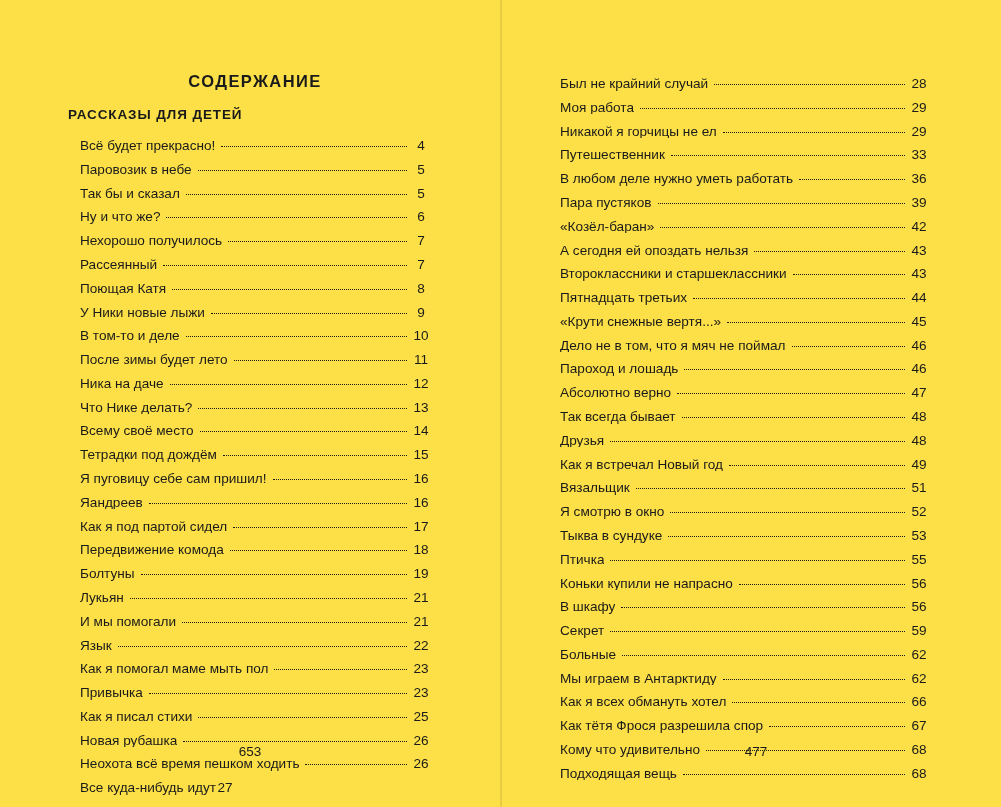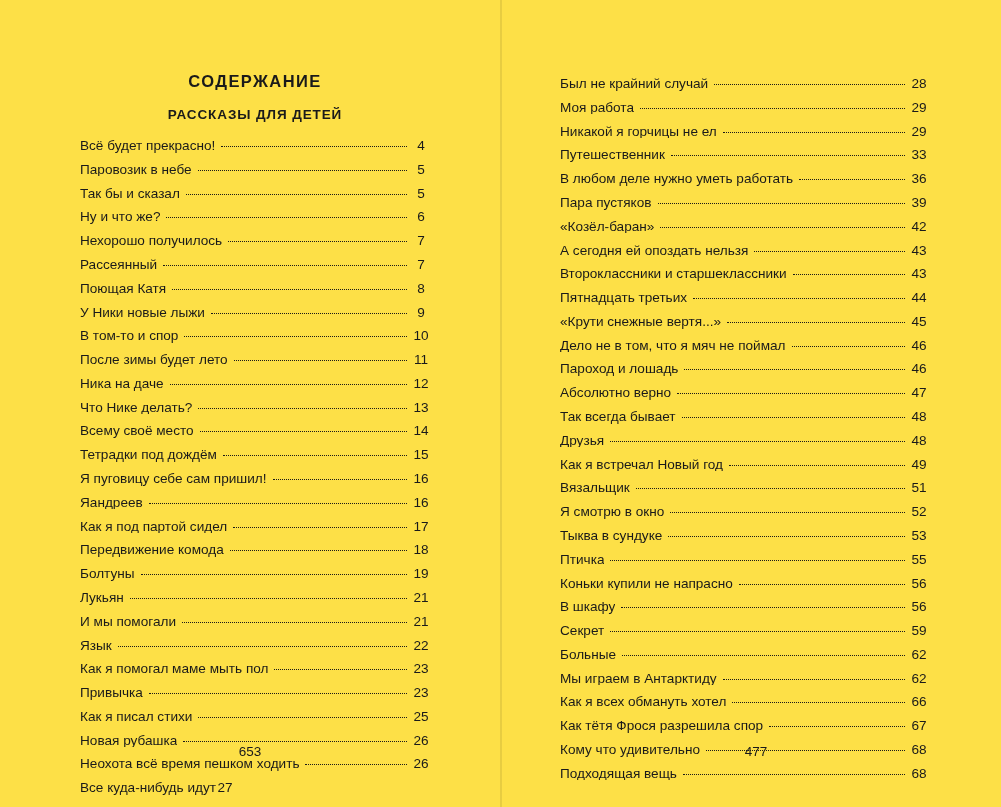--- a/index.html
+++ b/index.html
@@ -47,21 +47,20 @@
     font-size: 16.5px;
     font-weight: bold;
     letter-spacing: 1.4px;
     text-align: center;
     margin: 12px 0 16px 0;
   }
   h2.toc-subtitle {
     font-size: 13.5px;
     font-weight: bold;
     letter-spacing: 0.9px;
-    text-align: center;
     margin: 0 0 12px 0;
   }
   ul.toc-list {
     list-style: none;
     margin: 12px;
     padding: 0;
   }
   ul.toc-list li {
     display: flex;
     align-items: baseline;
@@ -143,21 +142,21 @@
           <span class="entry-title">Поющая Катя</span>
           <span class="leader"></span>
           <span class="entry-page">8</span>
         </li>
         <li>
           <span class="entry-title">У Ники новые лыжи</span>
           <span class="leader"></span>
           <span class="entry-page">9</span>
         </li>
         <li>
-          <span class="entry-title">В том-то и спор</span>
+          <span class="entry-title">В том-то и деле</span>
           <span class="leader"></span>
           <span class="entry-page">10</span>
         </li>
         <li>
           <span class="entry-title">После зимы будет лето</span>
           <span class="leader"></span>
           <span class="entry-page">11</span>
         </li>
         <li>
           <span class="entry-title">Ника на даче</span>

